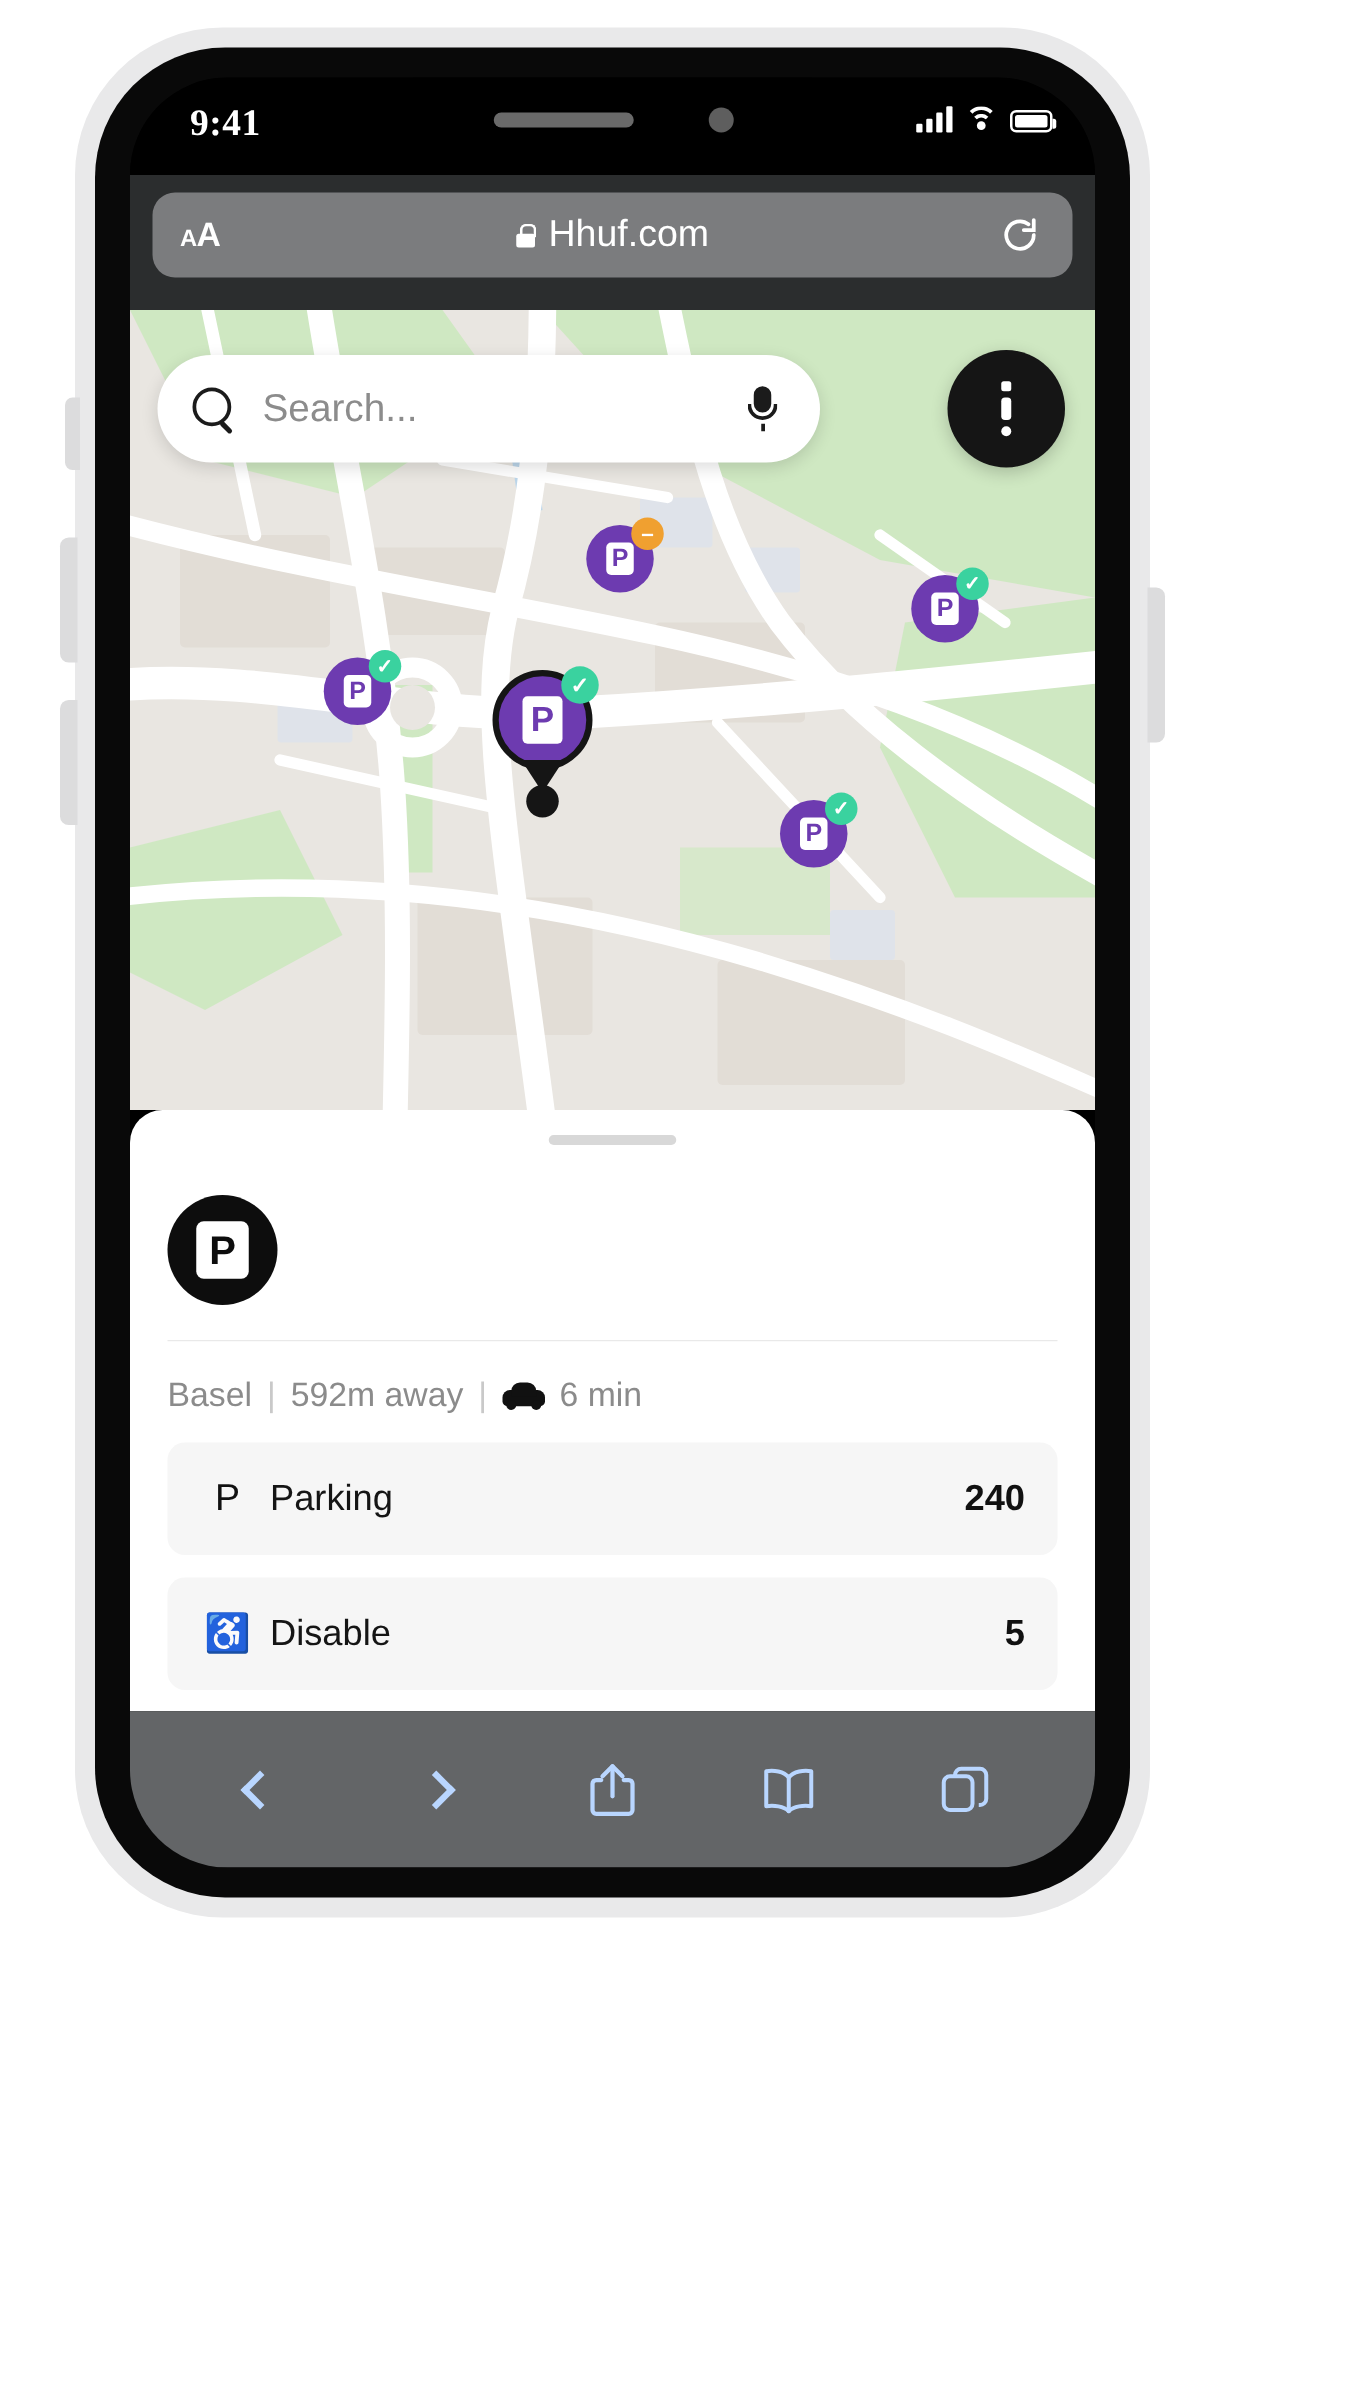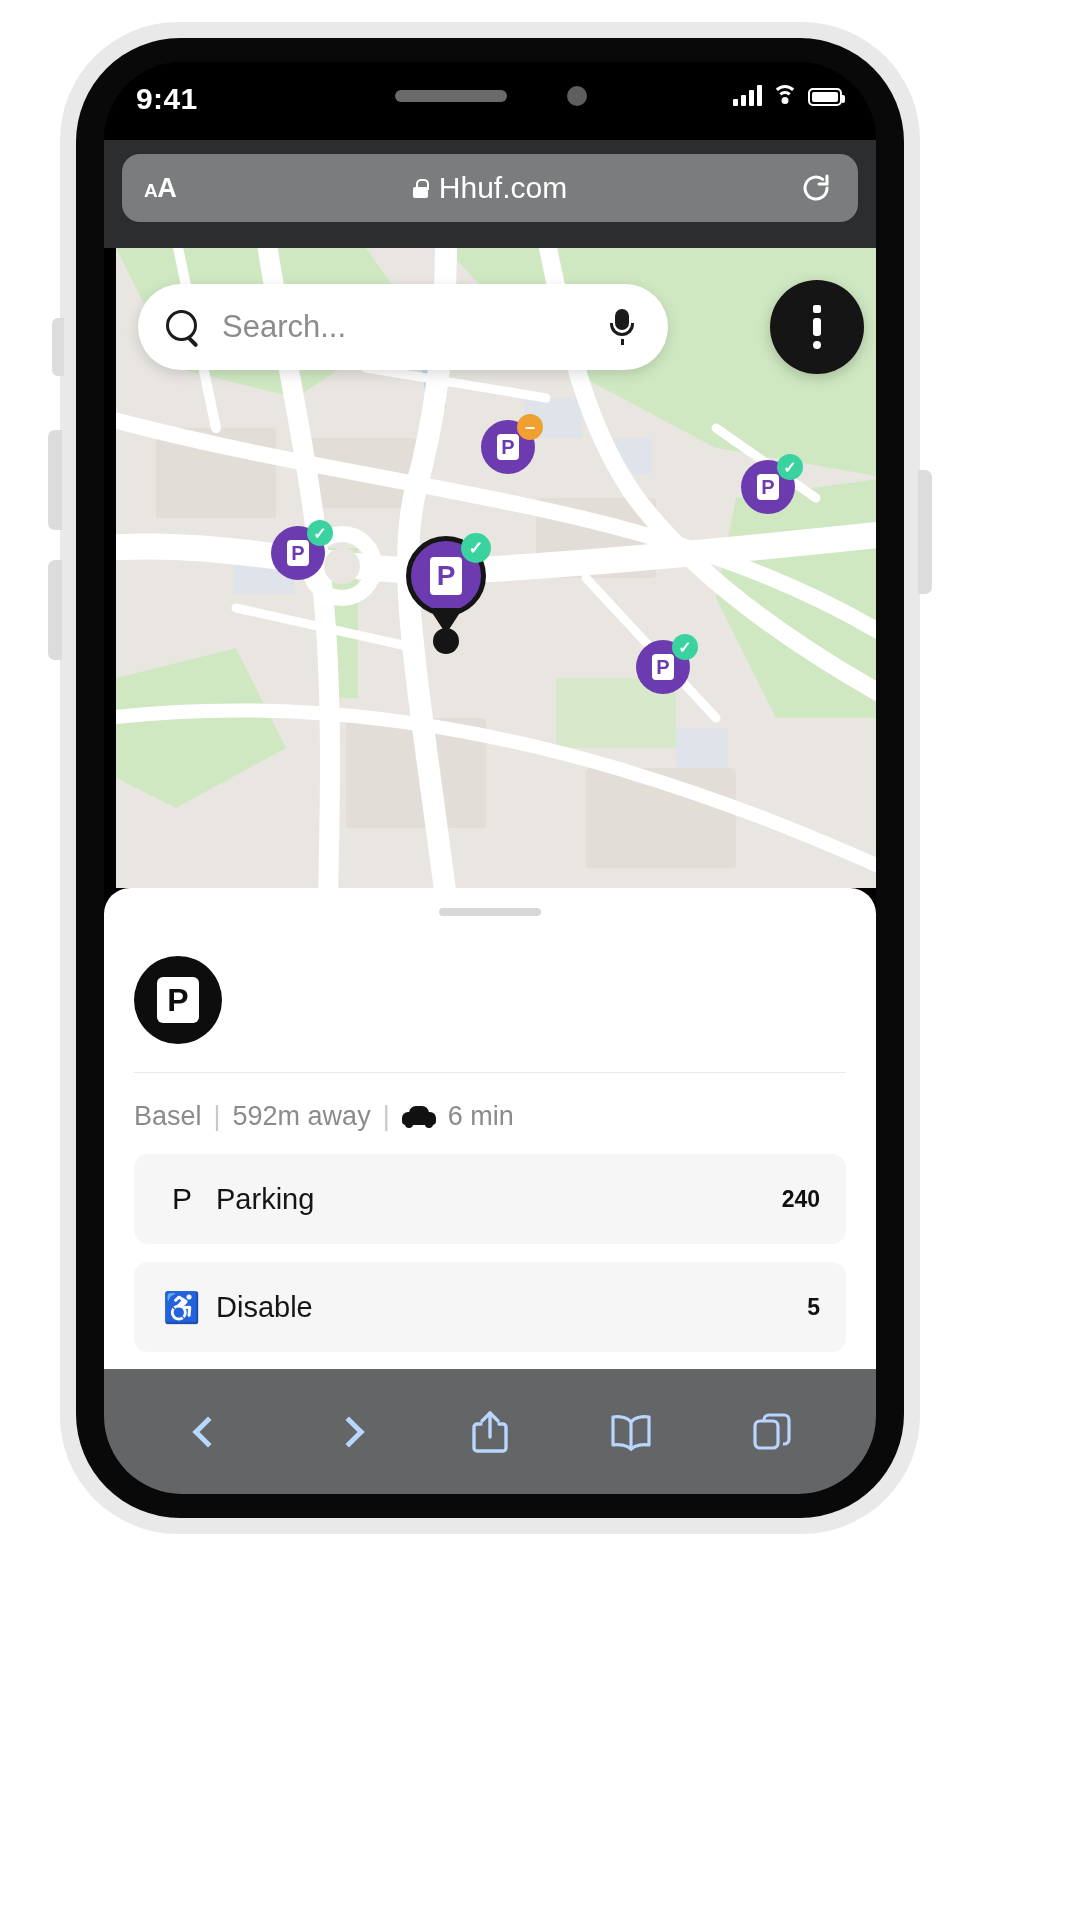--- a/index.html
+++ b/index.html
@@ -19,22 +19,22 @@
   
   .btn-side { position:absolute; background:#dcdcdd; }
   .btn-mute  { left:52px; top:318px; width:12px; height:58px;  border-radius:6px 0 0 6px; }
   .btn-up    { left:48px; top:430px; width:14px; height:100px; border-radius:7px 0 0 7px; }
   .btn-down  { left:48px; top:560px; width:14px; height:100px; border-radius:7px 0 0 7px; }
   .btn-power { left:918px; top:470px; width:14px; height:124px; border-radius:0 7px 7px 0; }
 
   
   .statusbar { position:absolute; left:0; top:0; width:772px; height:78px; background:#000;
     z-index:40; }
-  .sb-time { position:absolute; left:32px; top:20px; color:#fff; font-size:30px;
-    font-weight:700; letter-spacing:.4px; }
+  .sb-time { position:absolute; left:48px; top:20px; color:#fff; font-size:30px;
+    font-weight:700; letter-spacing:.4px;font-family:Liberation Serif, serif; }
   .sb-right { position:absolute; right:34px; top:22px; display:flex; align-items:flex-end; gap:10px; }
   .sig { display:flex; align-items:flex-end; gap:3px; height:22px; }
   .sig i { display:block; width:5px; background:#fff; border-radius:1px; }
   .sig i:nth-child(1){height:7px}.sig i:nth-child(2){height:11px}
   .sig i:nth-child(3){height:16px}.sig i:nth-child(4){height:21px}
   .wifi { width:26px; height:22px; position:relative; }
   .wifi span { position:absolute; left:50%; transform:translateX(-50%);
     border:3px solid #fff; border-bottom-color:transparent; border-left-color:transparent;
     border-right-color:transparent; border-radius:50%; }
   .wifi .w1 { width:26px; height:26px; top:1px; }
@@ -67,21 +67,21 @@
   .lock::before { content:""; position:absolute; left:0; bottom:0; width:15px; height:11px;
     background:#fff; border-radius:2px; }
   .lock::after { content:""; position:absolute; left:3px; top:0; width:9px; height:9px;
     border:2.5px solid #fff; border-bottom:none; border-radius:5px 5px 0 0; }
   .url-text { color:#fff; font-size:30px; font-weight:500; }
   .reload { position:absolute; right:26px; top:50%; transform:translateY(-50%);
     width:32px; height:32px; }
 
   
   .map { position:absolute; left:0; top:186px; width:772px; height:640px;
-    background:#e9e6e1; overflow:hidden; z-index:10;margin-left:12px; }
+    background:#e9e6e1; overflow:hidden; z-index:10; }
   .mapsvg { position:absolute; left:0; top:0; }
 
   
   .searchbar { position:absolute; left:22px; top:36px; width:530px; height:86px;
     background:#fff; border-radius:43px; box-shadow:0 4px 14px rgba(0,0,0,.14);
     display:flex; align-items:center; z-index:20; }
   .search-ico { margin-left:28px; width:34px; height:34px; position:relative; flex:none; }
   .search-ico::before { content:""; position:absolute; left:0; top:0; width:25px; height:25px;
     border:3.5px solid #1b1b1b; border-radius:50%; }
   .search-ico::after { content:""; position:absolute; right:1px; bottom:1px; width:12px; height:3.5px;
@@ -150,21 +150,21 @@
   .car .w1 { left:3px; } .car .w2 { right:3px; }
   .meta .mins { color:#8b8b8b; }
 
   .rows { padding:22px 30px 0 30px; }
   .row { height:90px; background:#f6f6f6; border-radius:14px; margin-top:18px;
     display:flex; align-items:center; padding:0 26px; }
   .row:first-child { margin-top:0; }
   .row .ico { width:44px; flex:none; display:flex; align-items:center; justify-content:center;
     font-size:30px; color:#111; }
   .row .lbl { flex:1; margin-left:12px; font-size:29px; color:#151515; }
-  .row .cnt { font-size:23px; font-weight:700; color:#111; }
+  .row .cnt { font-size:29px; font-weight:700; color:#111; }
 
   .cta-wrap { position:absolute; left:0; right:0; bottom:0; background:#fff;
     padding:26px 30px 28px 30px; box-shadow:0 -6px 16px rgba(0,0,0,.05); }
   .cta { height:98px; background:#2b2b2b; border-radius:16px; color:#fff;
     display:flex; align-items:center; justify-content:center; font-size:31px; }
 
   
   .safari-bot { position:absolute; left:0; bottom:0; width:772px; height:125px;
     background:#636567; z-index:30; display:flex; align-items:center;
     justify-content:space-around; padding:0 34px; }

